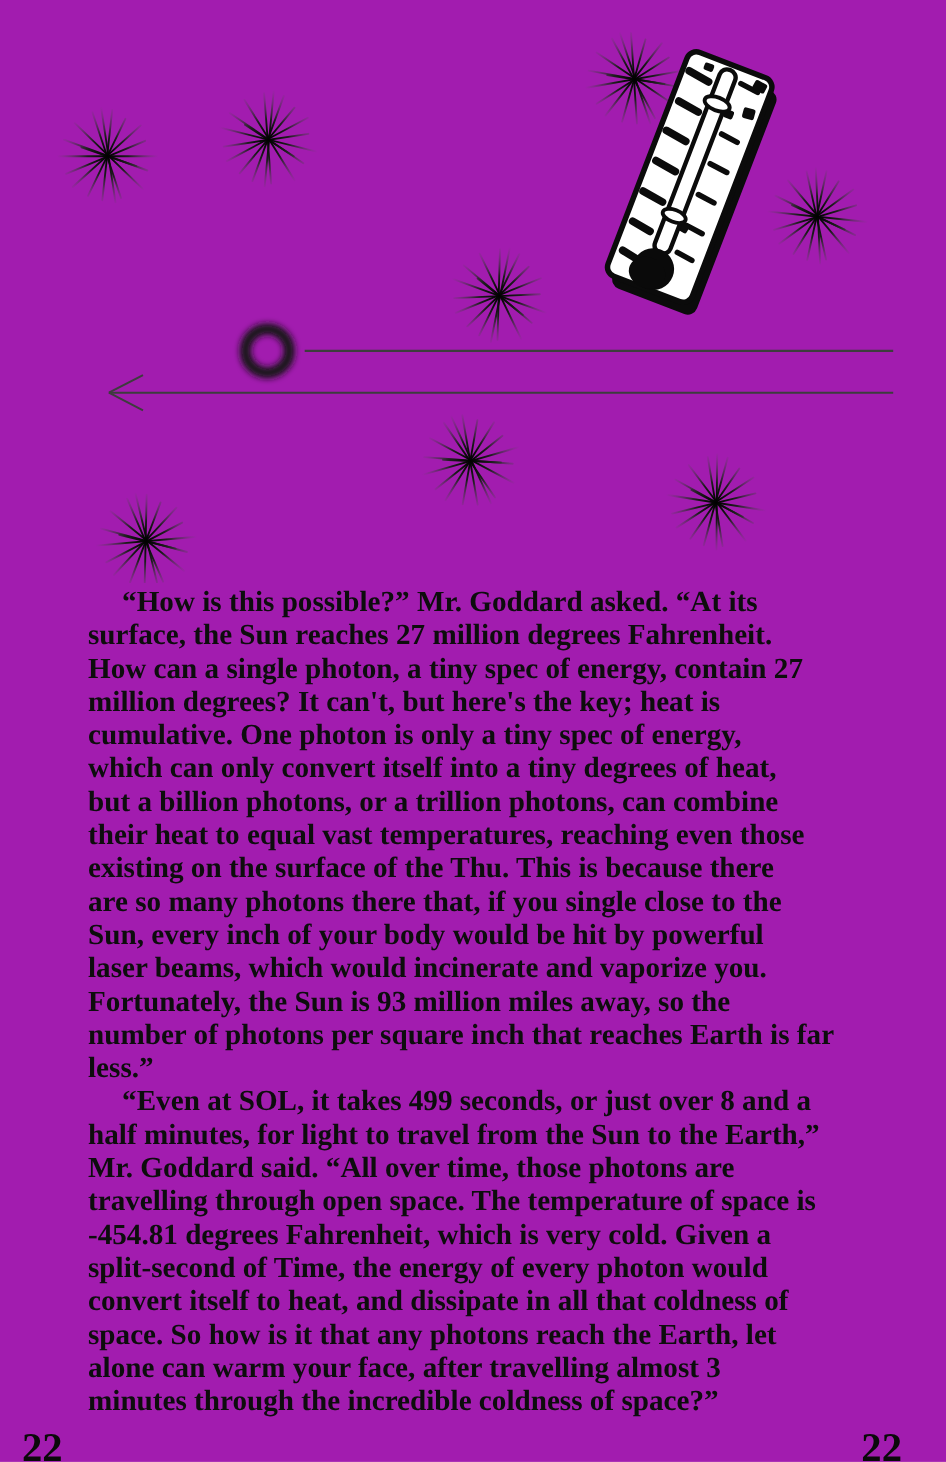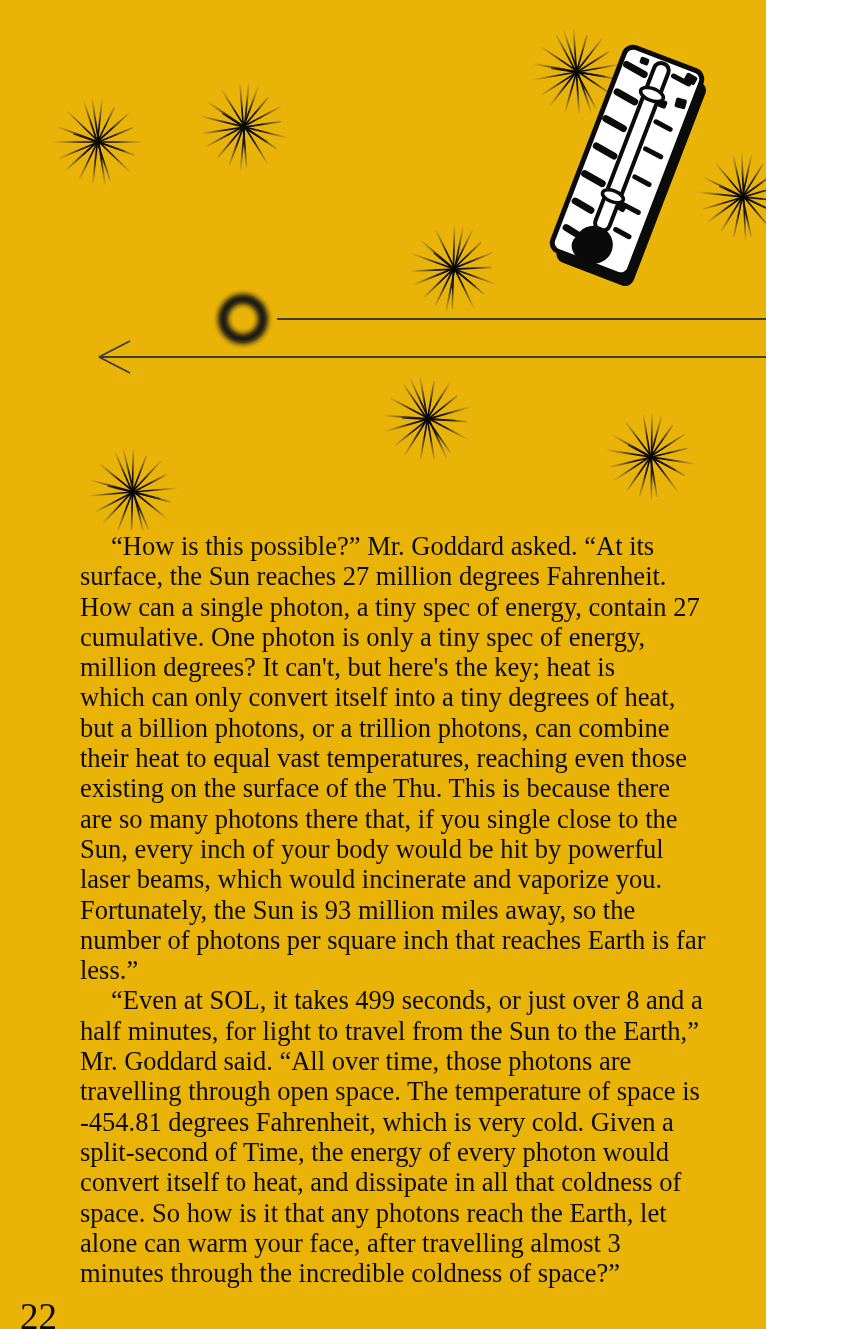--- a/index.html
+++ b/index.html
@@ -1,17 +1,17 @@
 <!DOCTYPE html>
 <html><head>
 <meta charset="utf-8">
 <style>
   html,body{margin:0;padding:0;background:#ffffff;}
-  .page{position:relative;width:766px;height:1329px;background:#eab308;overflow:hidden;
-        font-family:"Liberation Serif", serif;color:#0d0d0d;}
+  .page{position:relative;width:860px;height:1329px;background:#a21caf;overflow:hidden;
+        font-family:"Liberation Serif", serif;color:#0d0d0d;font-weight:bold;}
   .illustration{position:absolute;left:0;top:0;width:860px;height:530px;}
   .body-text{position:absolute;left:80px;top:531px;width:760px;
              font-size:26.5px;line-height:30.3px;color:#0d0d0d;}
   .paragraph{margin:0;}
   .line{white-space:nowrap;}
   .line.indent{text-indent:31px;}
   .page-number{position:absolute;font-size:37px;color:#0a0a0a;margin-top:48px;}
   .page-number.left{left:20px;top:1247px;}
   .page-number.right{left:783px;top:1247px;}
 </style>
@@ -101,22 +101,22 @@
       <line x1="99" y1="357" x2="130" y2="341"></line>
       <line x1="99" y1="357" x2="130" y2="373"></line>
     </g>
   </svg>
 
   <div class="body-text">
       <div class="paragraph">
         <div class="line indent">“How is this possible?” Mr. Goddard asked. “At its</div>
         <div class="line">surface, the Sun reaches 27 million degrees Fahrenheit.</div>
         <div class="line">How can a single photon, a tiny spec of energy, contain 27</div>
+        <div class="line">million degrees? It can't, but here's the key; heat is</div>
         <div class="line">cumulative. One photon is only a tiny spec of energy,</div>
-        <div class="line">million degrees? It can't, but here's the key; heat is</div>
         <div class="line">which can only convert itself into a tiny degrees of heat,</div>
         <div class="line">but a billion photons, or a trillion photons, can combine</div>
         <div class="line">their heat to equal vast temperatures, reaching even those</div>
         <div class="line">existing on the surface of the Thu. This is because there</div>
         <div class="line">are so many photons there that, if you single close to the</div>
         <div class="line">Sun, every inch of your body would be hit by powerful</div>
         <div class="line">laser beams, which would incinerate and vaporize you.</div>
         <div class="line">Fortunately, the Sun is 93 million miles away, so the</div>
         <div class="line">number of photons per square inch that reaches Earth is far</div>
         <div class="line">less.”</div>

